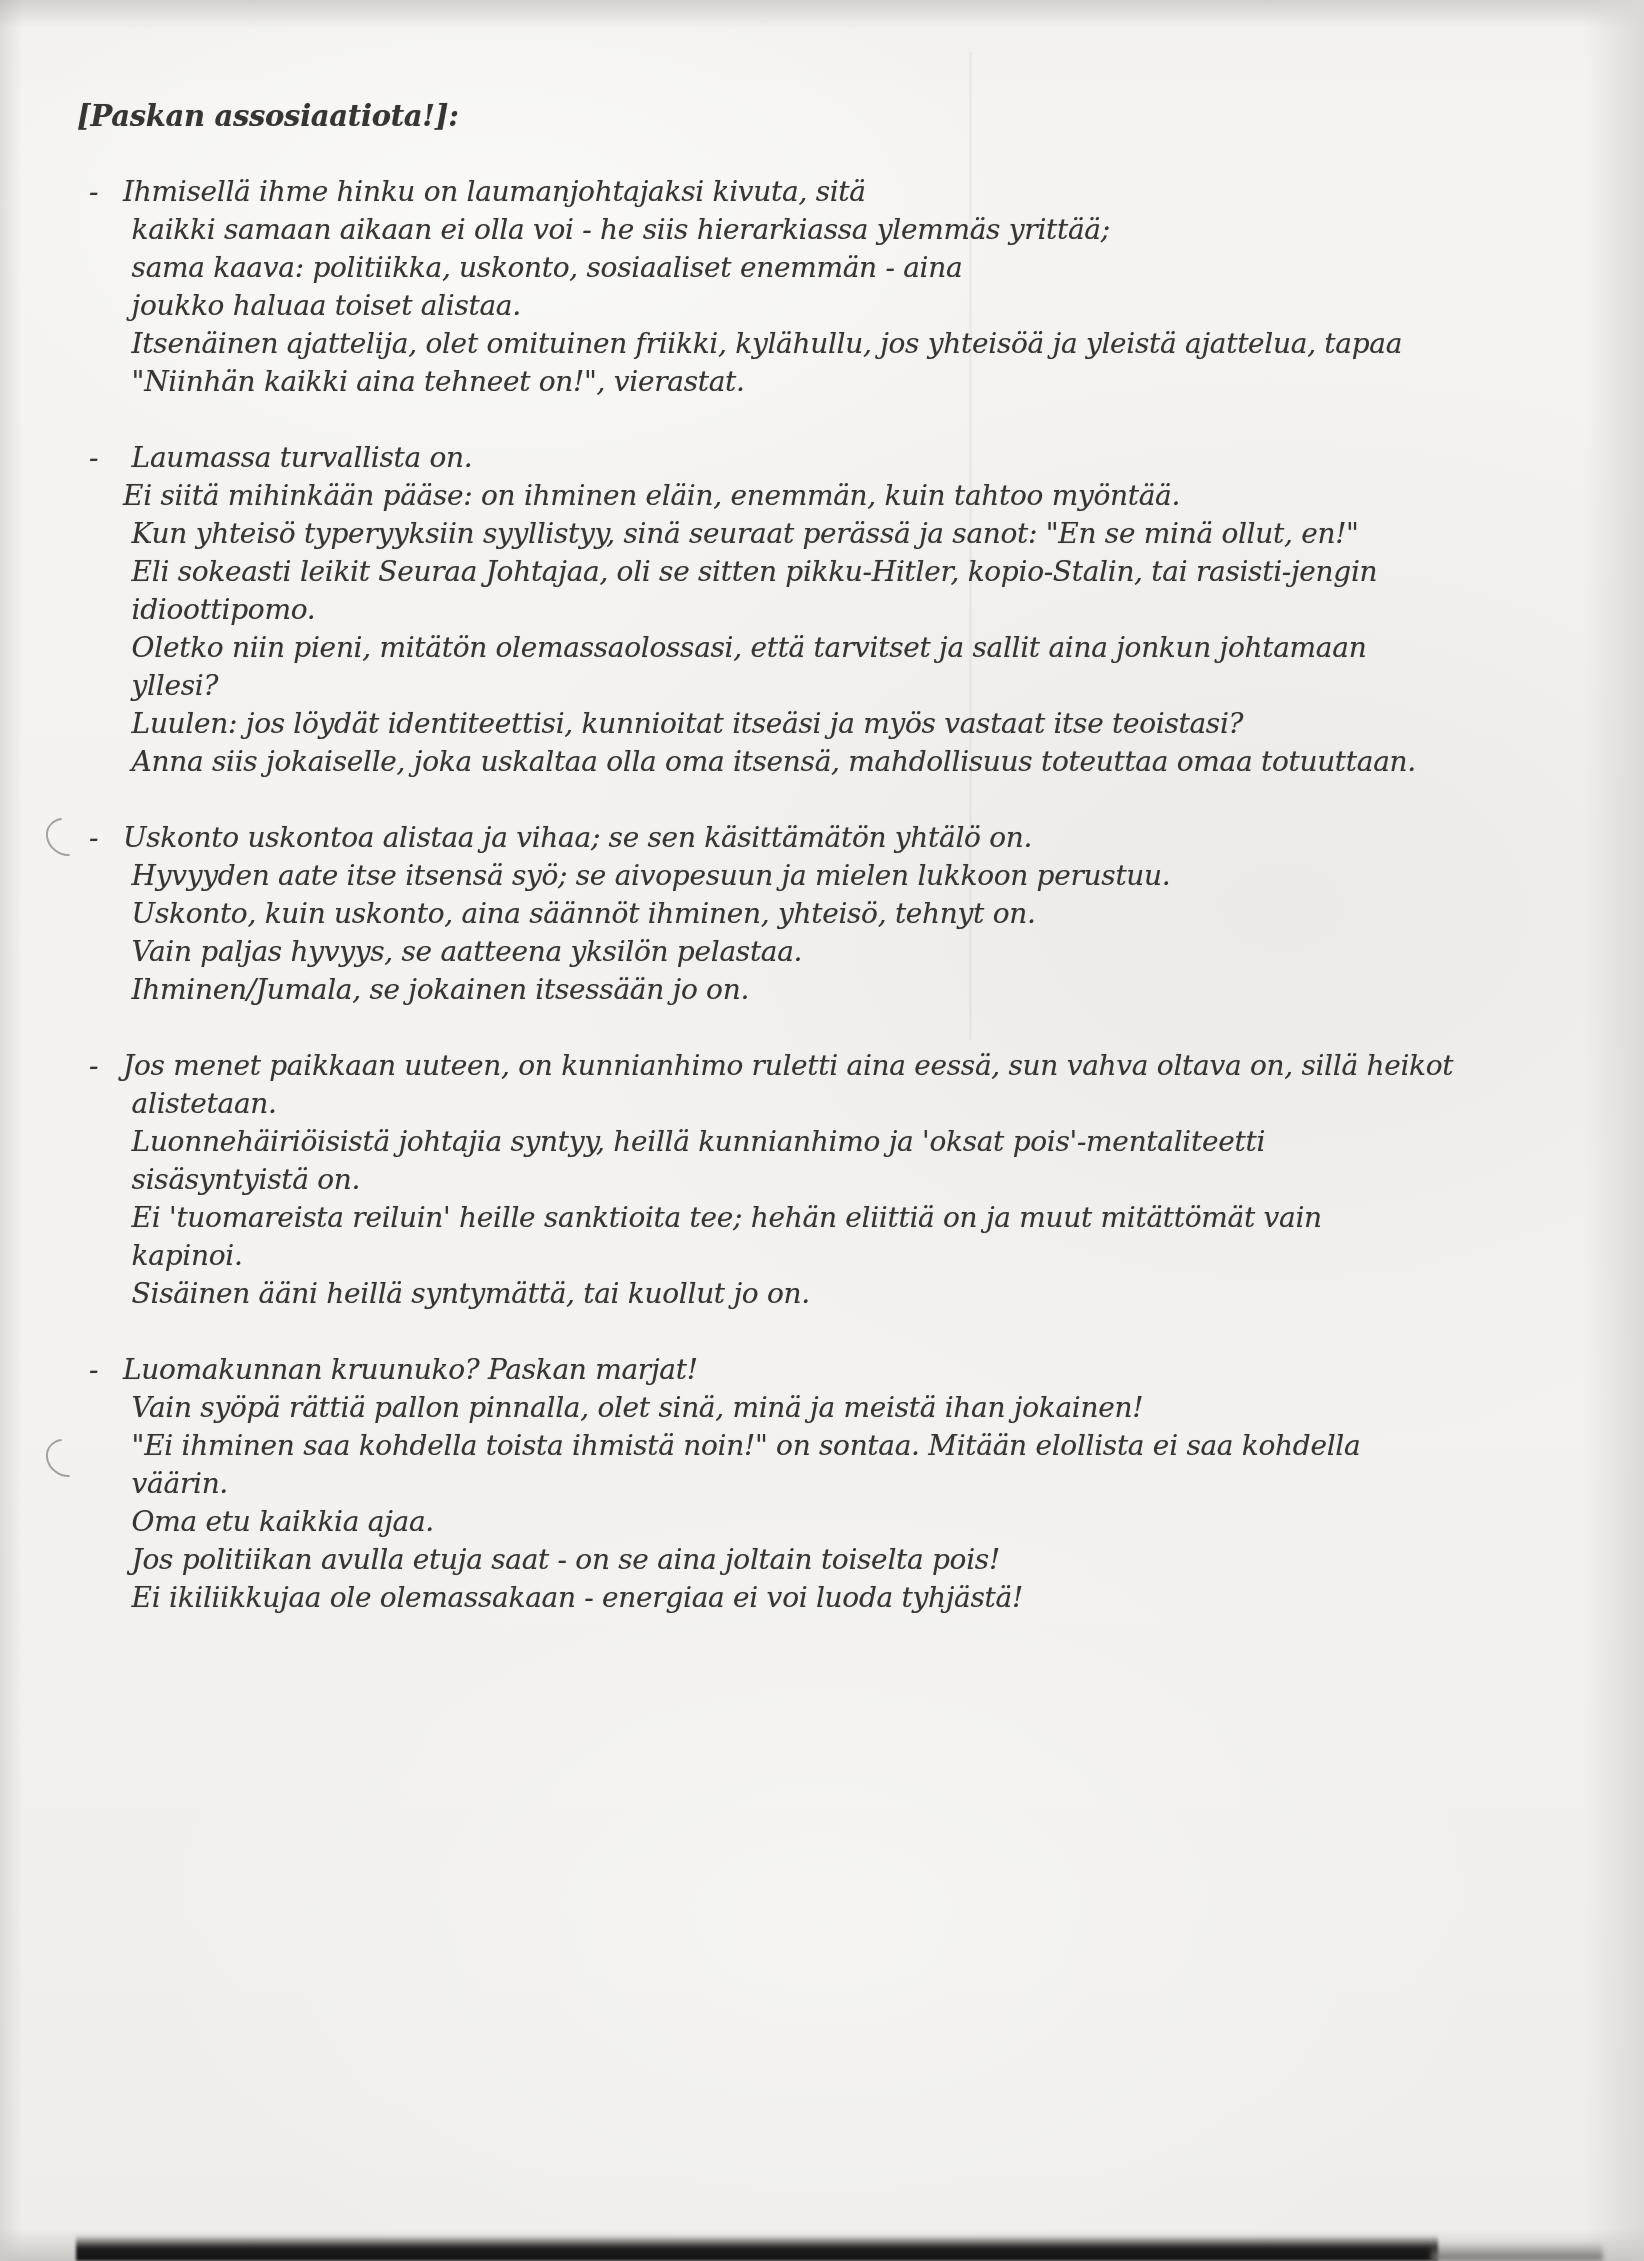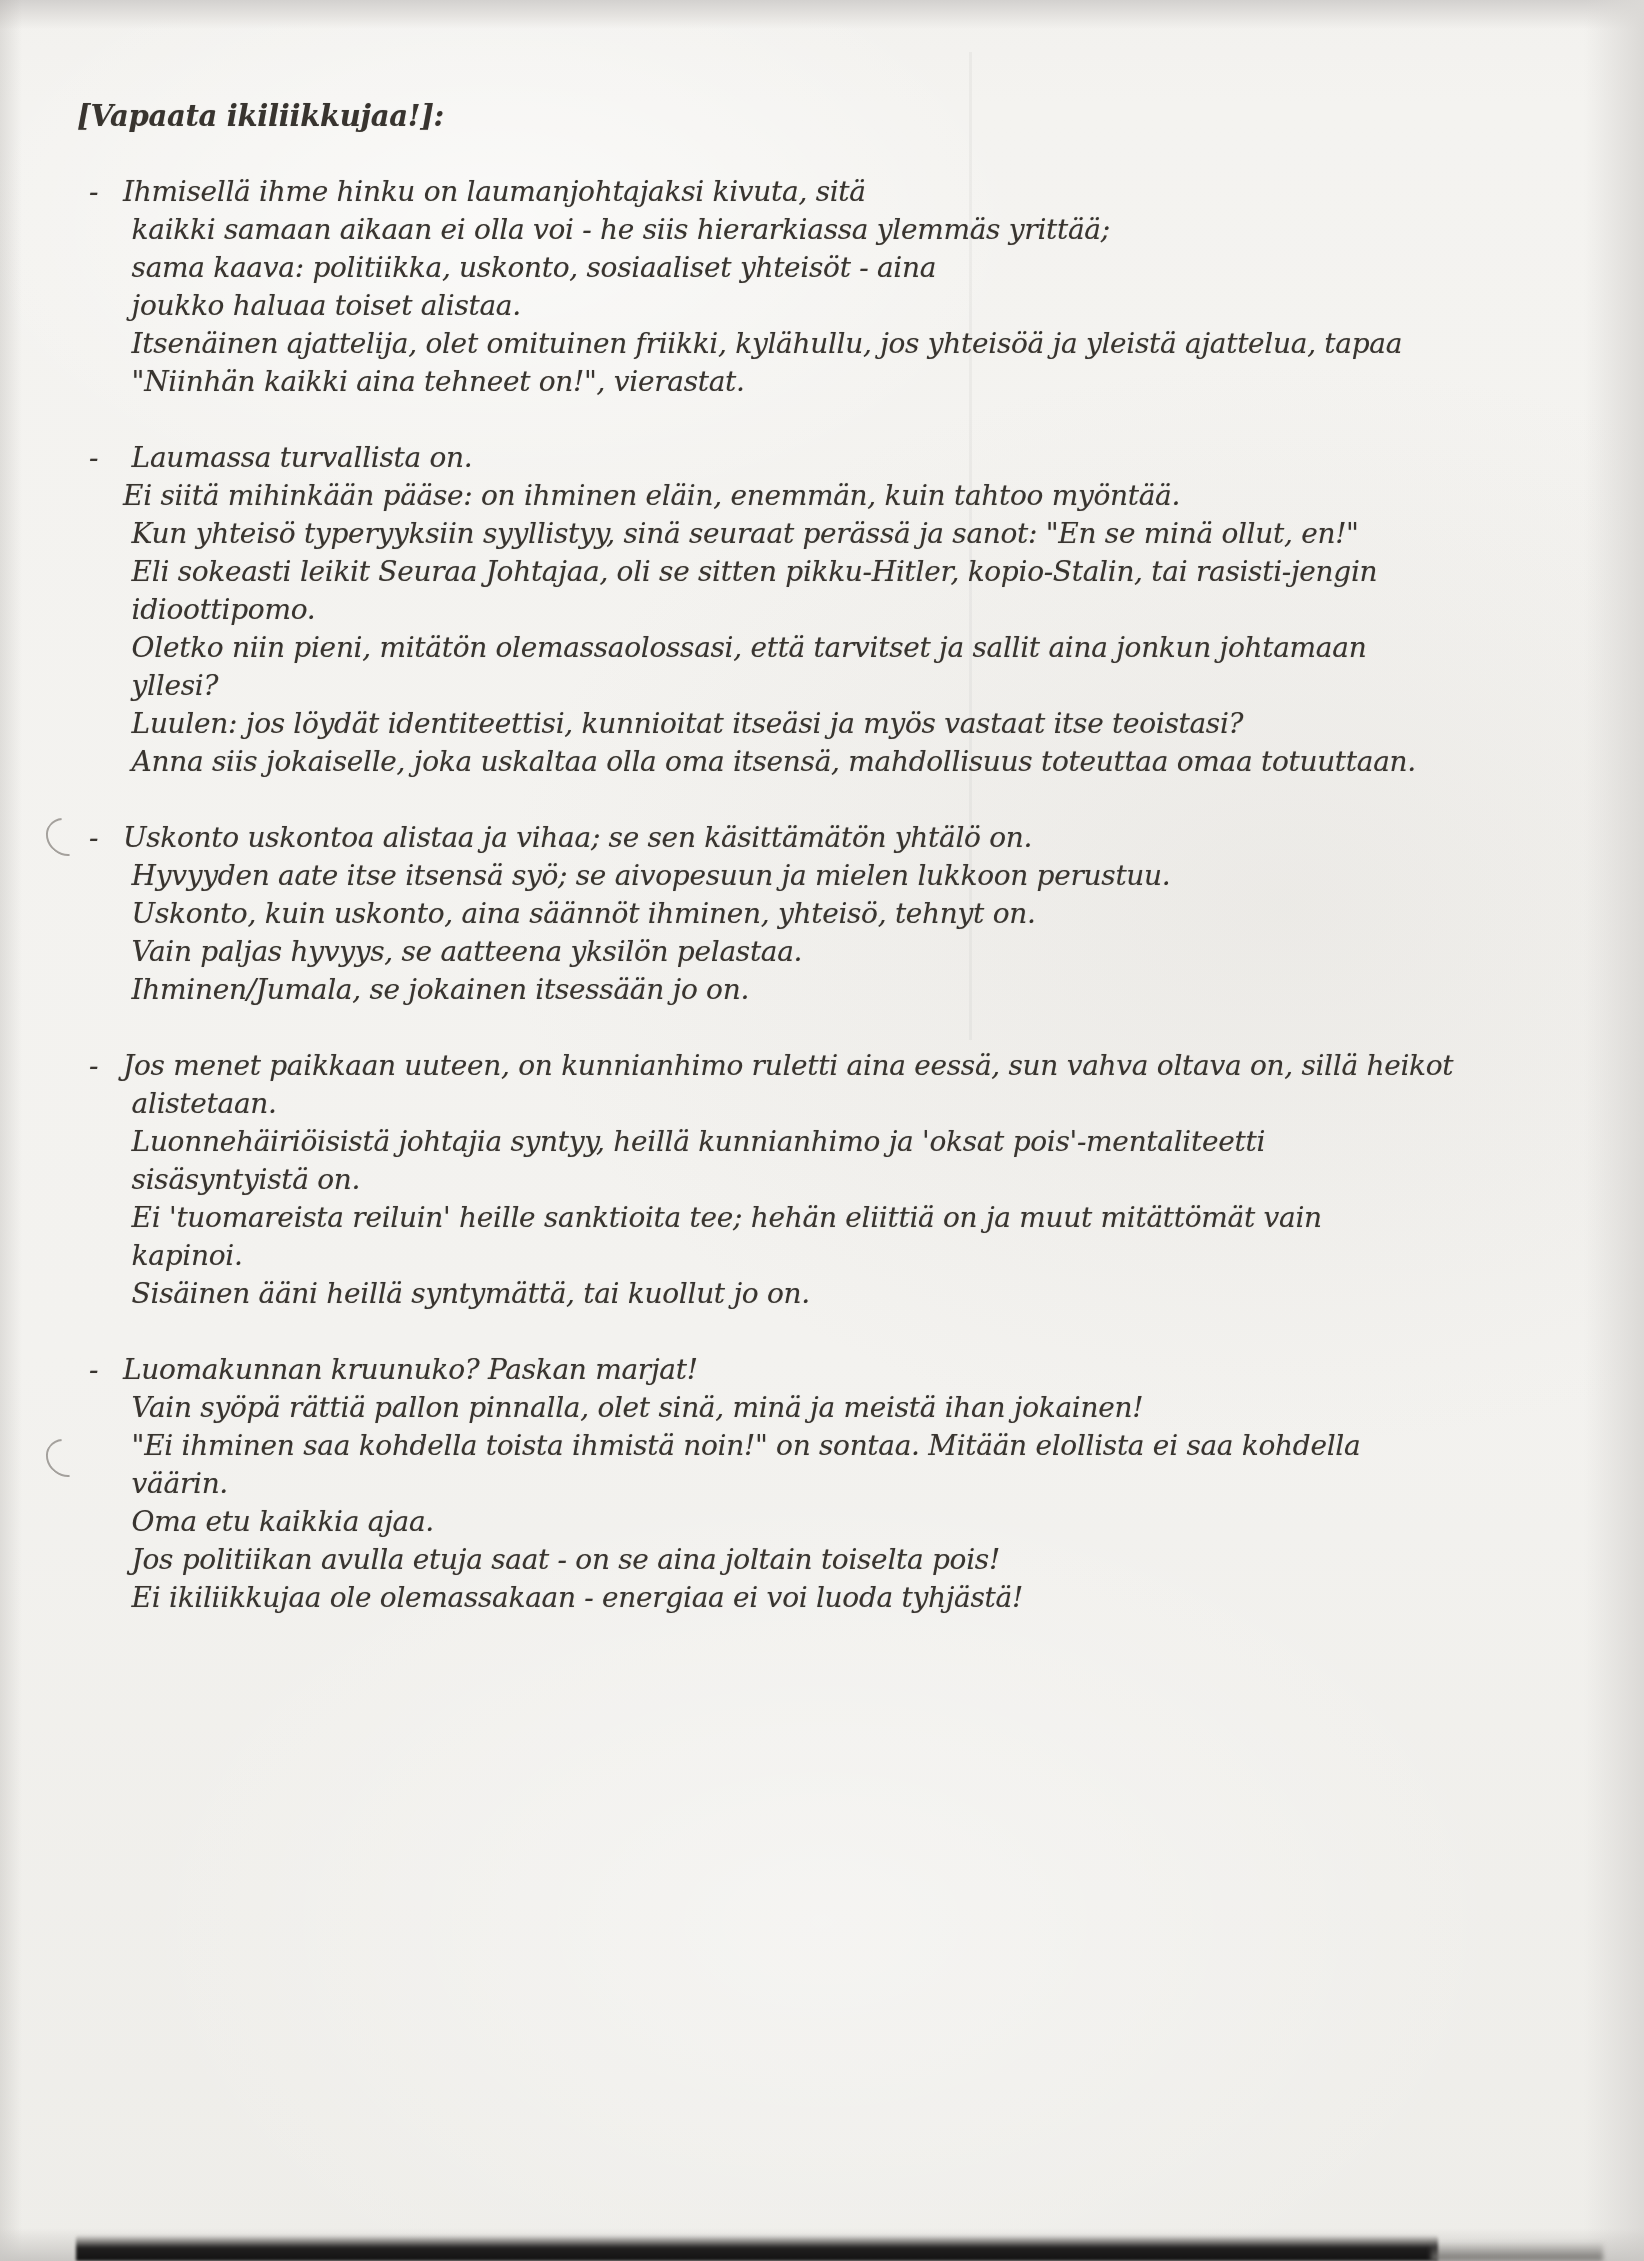--- a/index.html
+++ b/index.html
@@ -94,28 +94,28 @@
 </head>
 <body>
 
 <div class="sheet">
   <div class="top-edge"></div>
   <div class="left-edge"></div>
   <div class="right-edge"></div>
   <div class="crease-line"></div>
 
   <div class="content">
-    <div class="title">[Vapaata ikiliikkujaa!]:</div>
+    <div class="title">[Paskan assosiaatiota!]:</div>
     <div id="sections">
         <div class="section bullet">
           <span class="dash">-</span>
           <div class="lines">
             <div class="line first">Ihmisellä ihme hinku on laumanjohtajaksi kivuta, sitä</div>
             <div class="line">kaikki samaan aikaan ei olla voi - he siis hierarkiassa ylemmäs yrittää;</div>
-            <div class="line">sama kaava: politiikka, uskonto, sosiaaliset yhteisöt - aina</div>
+            <div class="line">sama kaava: politiikka, uskonto, sosiaaliset enemmän - aina</div>
             <div class="line">joukko haluaa toiset alistaa.</div>
             <div class="line">Itsenäinen ajattelija, olet omituinen friikki, kylähullu, jos yhteisöä ja yleistä ajattelua, tapaa</div>
             <div class="line">"Niinhän kaikki aina tehneet on!", vierastat.</div>
           </div>
         </div>
         <div class="section bullet">
           <span class="dash">-</span>
           <div class="lines">
             <div class="line">Laumassa turvallista on.</div>
             <div class="line first">Ei siitä mihinkään pääse: on ihminen eläin, enemmän, kuin tahtoo myöntää.</div>

